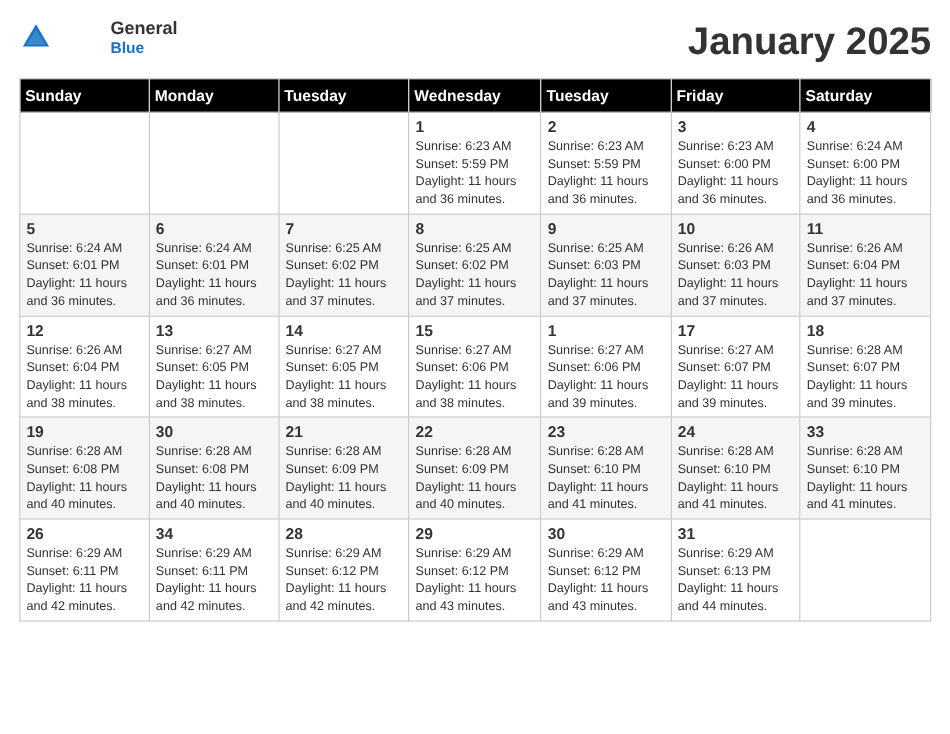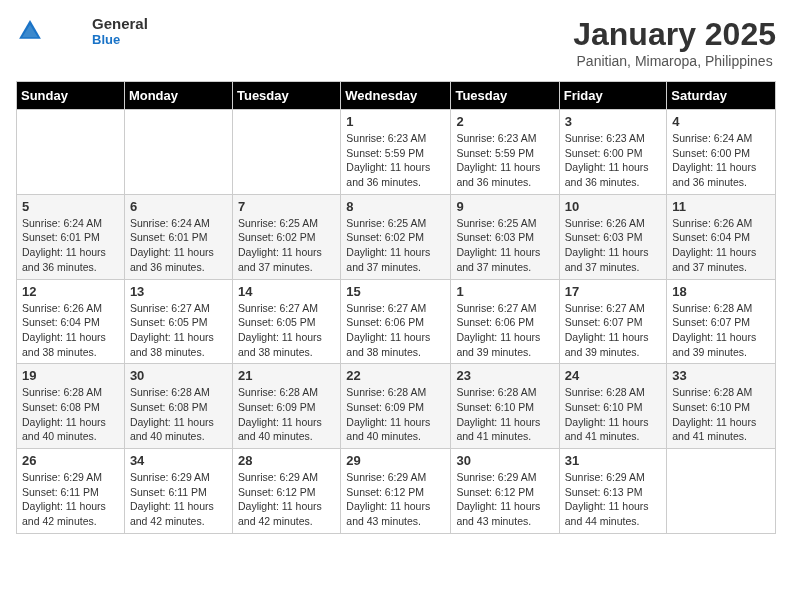--- a/index.html
+++ b/index.html
@@ -35,21 +35,21 @@
     .logo-blue {
       font-size: 13px;
       font-weight: bold;
       color: #1a73c7;
     }
     .logo-icon {
       width: 28px;
       height: 28px;
     }
     .title-block {
-      text-align: center;
+      text-align: left;
     }
     .month-title {
       font-size: 32px;
       font-weight: bold;
       color: #333;
     }
     .location-title {
       font-size: 14px;
       color: #555;
     }
@@ -103,21 +103,20 @@
       <polygon points="18,4 32,28 4,28" fill="#1a73c7"></polygon>
       <polygon points="18,10 28,26 8,26" fill="#5b9fd4" opacity="0.5"></polygon>
     </svg>
     <div class="logo-text">
       <span class="logo-general">General</span>
       <span class="logo-blue">Blue</span>
     </div>
   </div>
   <div class="title-block">
     <div class="month-title">January 2025</div>
-    <div class="location-title">Panitian, Mimaropa, Philippines</div>
   </div>
 </div>
 
 <table class="calendar">
   <thead>
     <tr id="header-row">
         <th>Sunday</th>
         <th>Monday</th>
         <th>Tuesday</th>
         <th>Wednesday</th>

